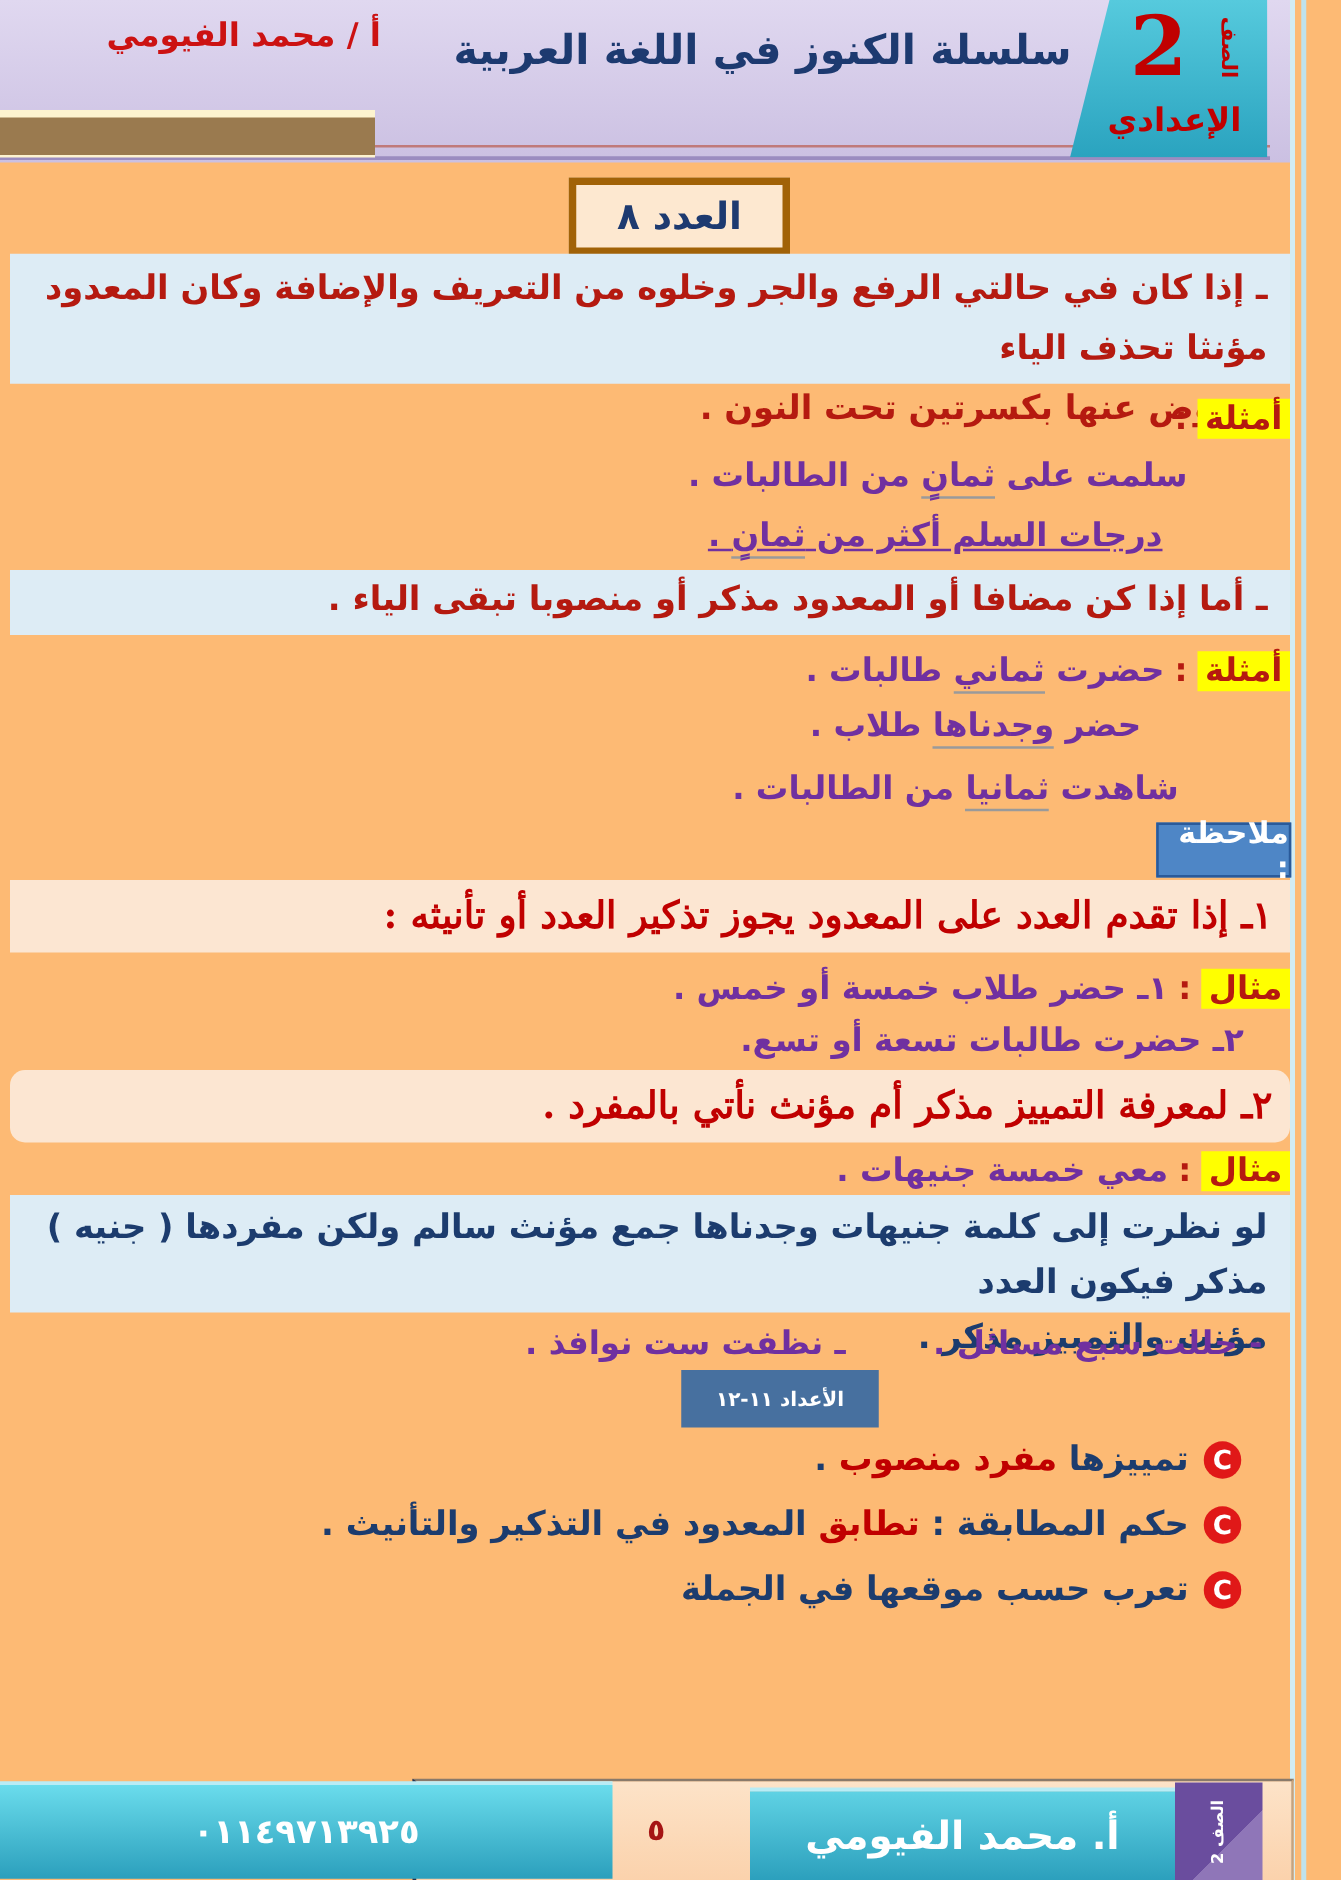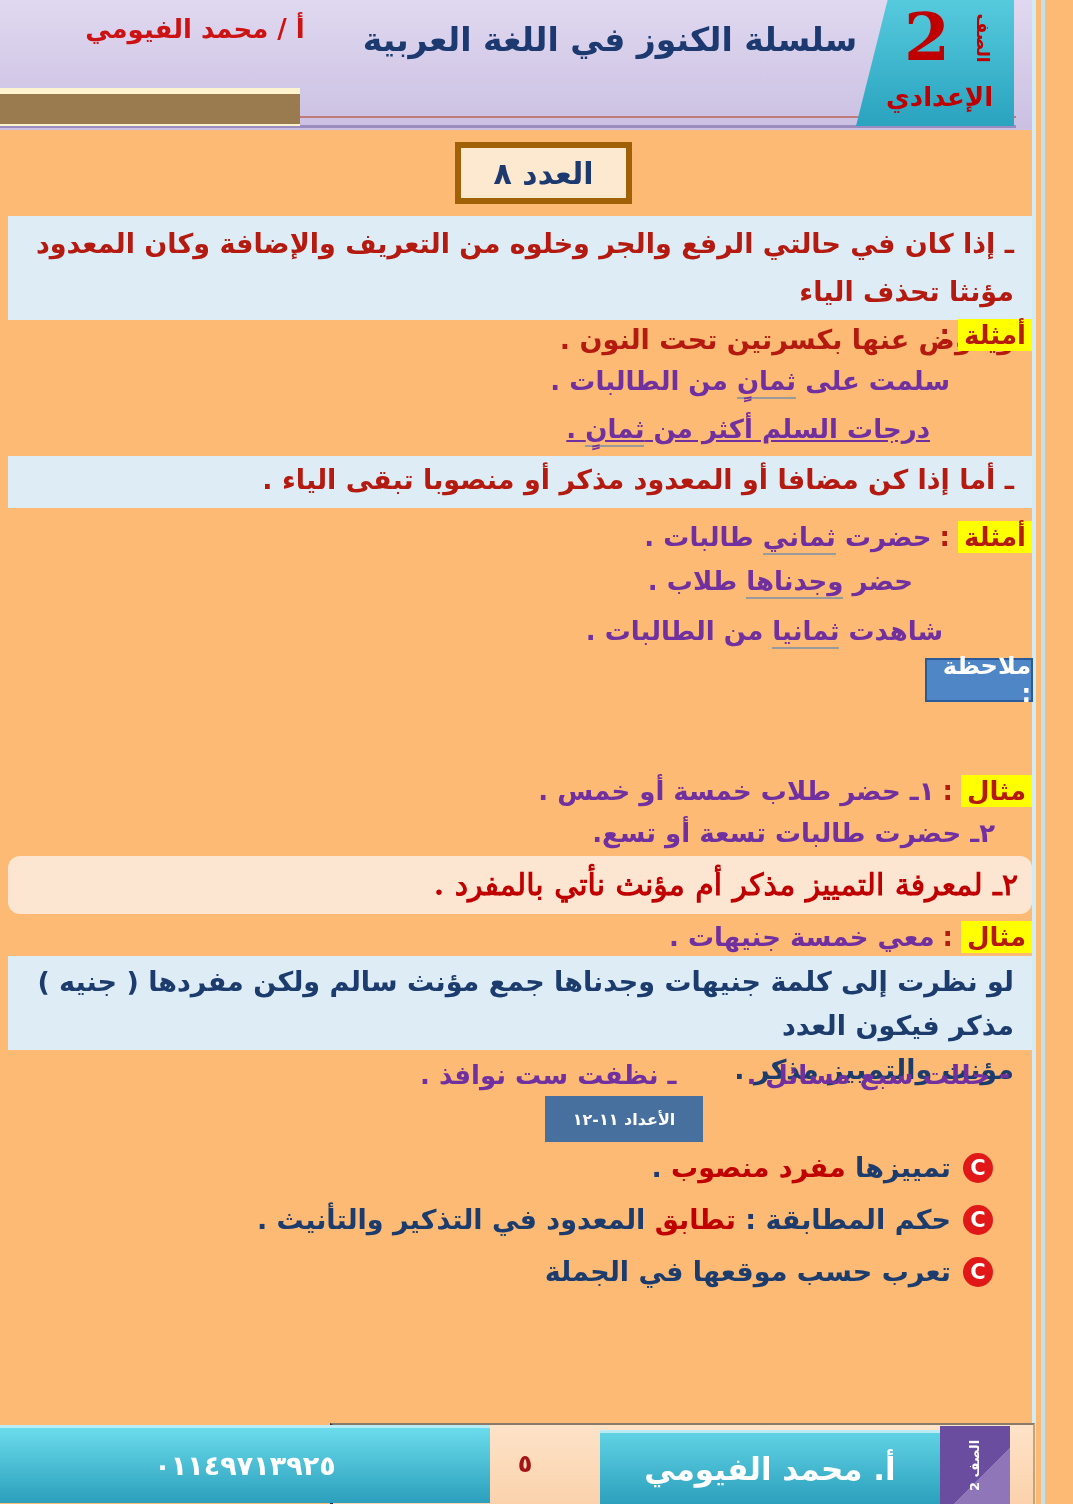--- a/index.html
+++ b/index.html
@@ -32,21 +32,21 @@
 
   
   .title-box{top:142px;left:455px;width:165px;height:50px;background:#fde8d0;
     border:6px solid #a16207;color:#1d3a70;font-size:30px;font-weight:bold;
     display:flex;align-items:center;justify-content:center;}
 
   
   .blue-block{left:8px;width:1024px;background:#ddecf5;text-align:right;
     padding:0 18px;box-sizing:border-box;}
   .rule-text{color:#b51a10;font-size:27px;font-weight:bold;line-height:48px;}
-  .rule1{top:216px;height:104px;padding-top:4px;}
+  .rule1{top:203px;height:104px;padding-top:4px;}
   .rule2{top:456px;height:52px;line-height:52px;}
   .explain{top:956px;height:94px;padding-top:4px;}
   .explain-text{color:#1c3c6e;font-size:27px;font-weight:bold;line-height:44px;}
 
   
   .ex-row{height:46px;display:flex;align-items:center;gap:8px;
     color:#7030a0;font-size:26px;font-weight:bold;white-space:nowrap;}
   .hl-label{background:#ffff00;color:#b51a10;padding:1px 6px;display:inline-block;}
   .sep{color:#b51a10;}
   .purple-line{color:#7030a0;font-size:26px;font-weight:bold;white-space:nowrap;}
@@ -136,20 +136,21 @@
   <div class="abs ex-row" style="top:514px;right:41px;">
     <span class="hl-label">أمثلة</span>
     <span class="sep">:</span>
     <span><span>حضرت </span><span class="u-word">ثماني</span><span> طالبات .</span></span>
   </div>
   <div class="abs purple-line" style="top:566px;right:160px;"><span>حضر </span><span class="u-word">وجدناها</span><span> طلاب .</span></div>
   <div class="abs purple-line" style="top:616px;right:130px;"><span>شاهدت </span><span class="u-word">ثمانيا</span><span> من الطالبات .</span></div>
 
   <div class="abs note-badge">ملاحظة :</div>
 
+  <div class="abs point-band point1">١ـ إذا تقدم العدد على المعدود يجوز تذكير العدد أو تأنيثه :</div>
   <div class="abs ex-row" style="top:768px;right:41px;">
     <span class="hl-label">مثال</span>
     <span class="sep">:</span>
     <span>١ـ حضر طلاب خمسة أو خمس .</span>
   </div>
   <div class="abs purple-line" style="top:818px;right:78px;">٢ـ حضرت طالبات تسعة أو تسع.</div>
 
   <div class="abs point-band point2">٢ـ لمعرفة التمييز مذكر أم مؤنث نأتي بالمفرد .</div>
   <div class="abs ex-row" style="top:914px;right:41px;">
     <span class="hl-label">مثال</span>

